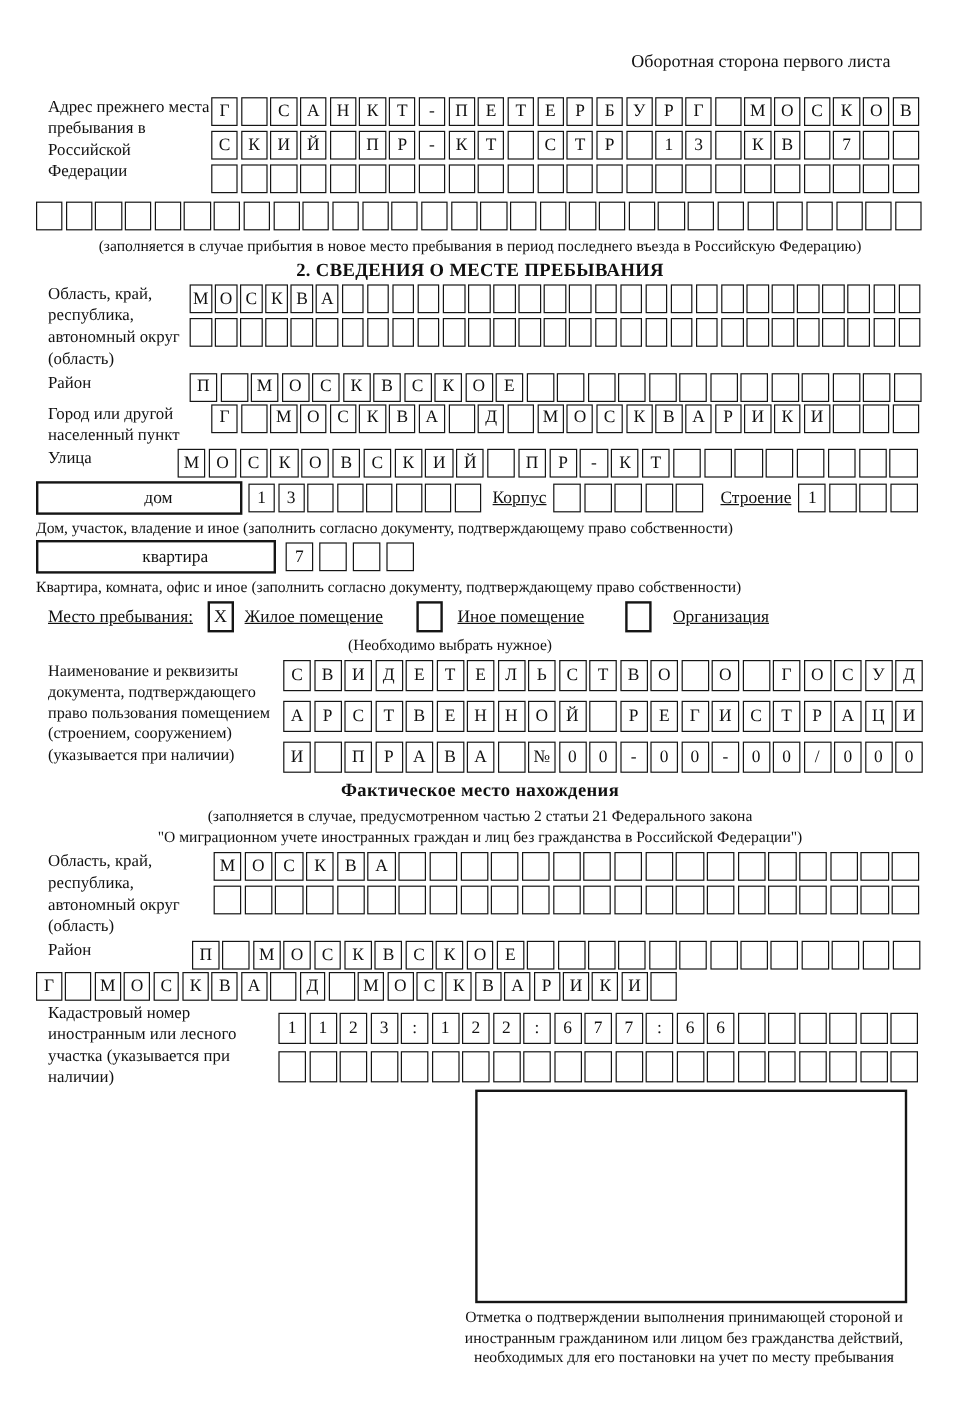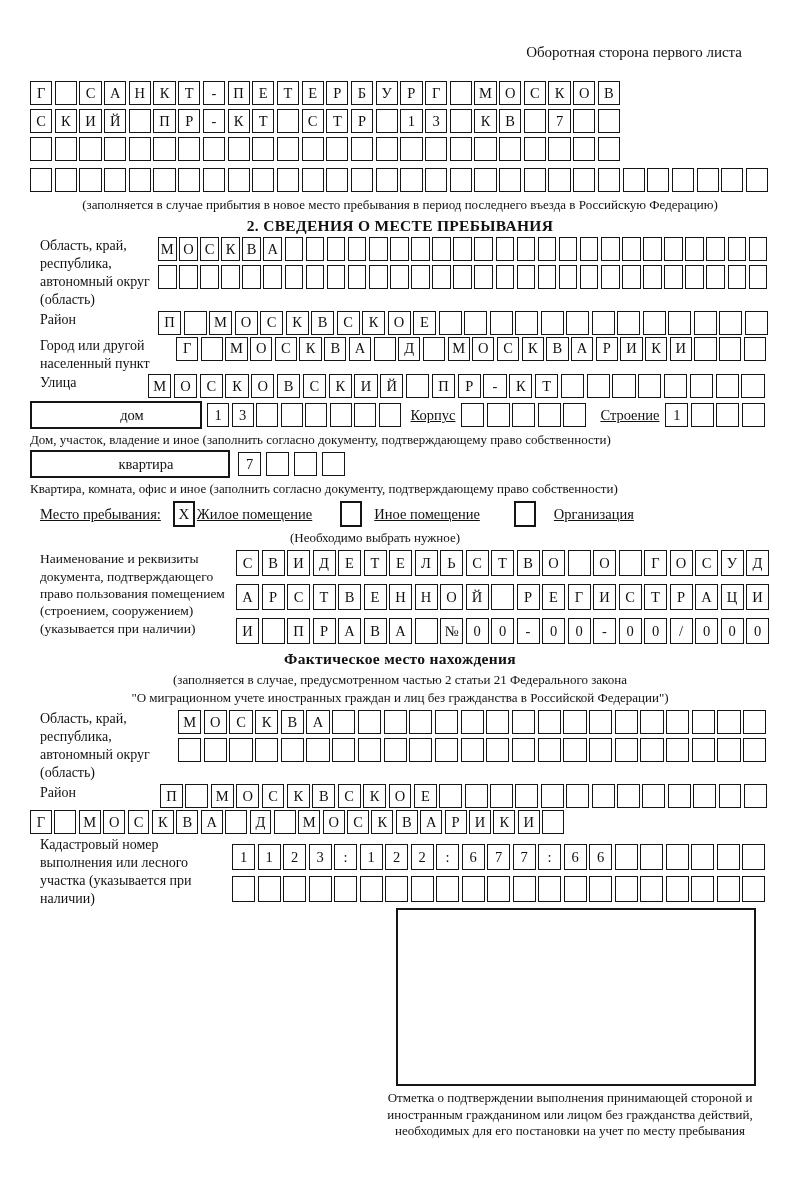--- a/index.html
+++ b/index.html
@@ -37,20 +37,21 @@
   .mt6{margin-top:6px;}.mt7{margin-top:7px;}.mt20{margin-top:20px;}
 </style>
 </head>
 <body>
 
 <div class="page">
 
   <div class="hnote">Оборотная сторона первого листа</div>
 
   <div class="frow mt20">
+    <div class="lbl" style="width:136px">Адрес прежнего места пребывания в Российской Федерации</div>
     <div class="rowstack">
       <div class="cells" style="--cw:22.2px">
           <span class="cell">Г</span>
           <span class="cell"></span>
           <span class="cell">С</span>
           <span class="cell">А</span>
           <span class="cell">Н</span>
           <span class="cell">К</span>
           <span class="cell">Т</span>
           <span class="cell">-</span>
@@ -356,21 +357,21 @@
         <span class="cell"></span>
         <span class="cell"></span>
         <span class="cell"></span>
       </div>
   </div>
   <div class="cap mt3">Квартира, комната, офис и иное (заполнить согласно документу, подтверждающему право собственности)</div>
 
   <div class="frow mt3" style="align-items:center">
     <div class="inl" style="margin-left:10px">Место пребывания:</div>
     <div class="chk" style="margin-left:12px">X</div>
-    <div class="inl" style="margin-left:2px">Жилое помещение</div>
+    <div class="inl" style="margin-left:9px">Жилое помещение</div>
     <div class="chk" style="margin-left:28px"></div>
     <div class="inl" style="margin-left:12px">Иное помещение</div>
     <div class="chk" style="margin-left:34px"></div>
     <div class="inl" style="margin-left:18px">Организация</div>
   </div>
   <div class="cap-c mt2" style="width:330px;margin-left:180px">(Необходимо выбрать нужное)</div>
 
   <div class="frow mt4">
     <div class="lbl" style="width:196px;font-size:13.5px">Наименование и реквизиты документа, подтверждающего право пользования помещением (строением, сооружением) (указывается при наличии)</div>
     <div class="rowstack" style="gap:8px">
@@ -557,21 +558,21 @@
         <span class="cell">А</span>
         <span class="cell">Р</span>
         <span class="cell">И</span>
         <span class="cell">К</span>
         <span class="cell">И</span>
         <span class="cell"></span>
       </div>
   </div>
 
   <div class="frow mt2">
-    <div class="lbl" style="width:192px">Кадастровый номер выполнения или лесного участка (указывается при наличии)</div>
+    <div class="lbl" style="width:192px">Кадастровый номер иностранным или лесного участка (указывается при наличии)</div>
     <div class="rowstack" style="gap:6px;margin-top:8px">
       <div class="cells tall" style="--cw:23px">
           <span class="cell">1</span>
           <span class="cell">1</span>
           <span class="cell">2</span>
           <span class="cell">3</span>
           <span class="cell">:</span>
           <span class="cell">1</span>
           <span class="cell">2</span>
           <span class="cell">2</span>

